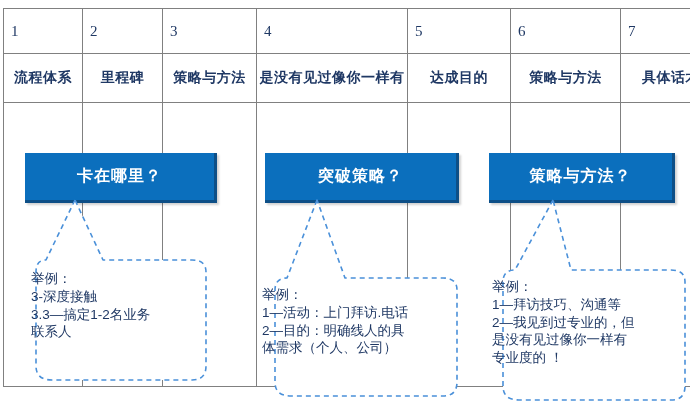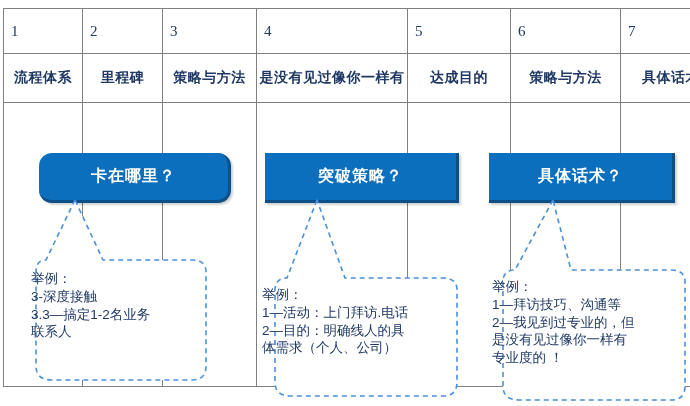--- a/index.html
+++ b/index.html
@@ -64,21 +64,21 @@
     display: flex;
     align-items: center;
     justify-content: center;
     color: #ffffff;
     font-size: 16px;
     font-weight: bold;
     letter-spacing: 1px;
     z-index: 5;
     box-shadow: 2px 2px 2px rgba(0,0,0,0.18);
   }
-  #blue-box-1 { left: 39px;  top: 153px; width: 189px; height: 47px; border-radius: 13px; }
+  #blue-box-1 { left: 25px;  top: 153px; width: 189px; height: 47px; }
   #blue-box-2 { left: 265px; top: 153px; width: 191px; height: 47px; }
   #blue-box-3 { left: 489px; top: 153px; width: 183px; height: 47px; }
 
   
   .callout {
     position: absolute;
     z-index: 6;
   }
   .callout svg {
     position: absolute;
@@ -140,21 +140,21 @@
   </tbody>
     </table>
 
   <div class="blue-box" id="blue-box-1">
     <span>卡在哪里？</span>
   </div>
   <div class="blue-box" id="blue-box-2">
     <span>突破策略？</span>
   </div>
   <div class="blue-box" id="blue-box-3">
-    <span>具体话术？</span>
+    <span>策略与方法？</span>
   </div>
 
   <div class="callout" id="callout-1">
     <svg width="196" height="190" viewBox="0 0 196 190">
       <path d="M 61 2
                L 32 62
                Q 22 62 22 74
                L 22 168
                Q 22 182 38 182
                L 178 182

